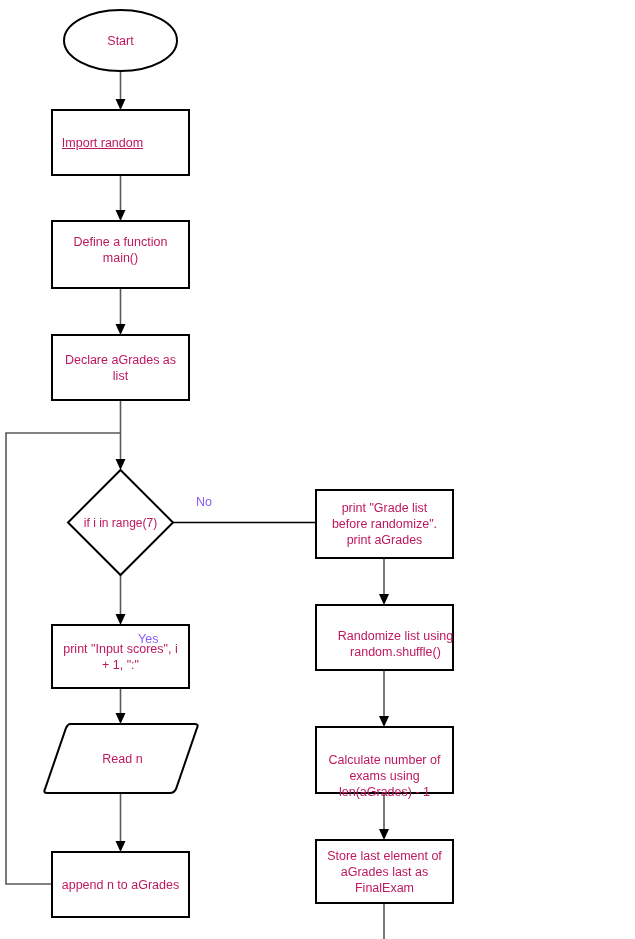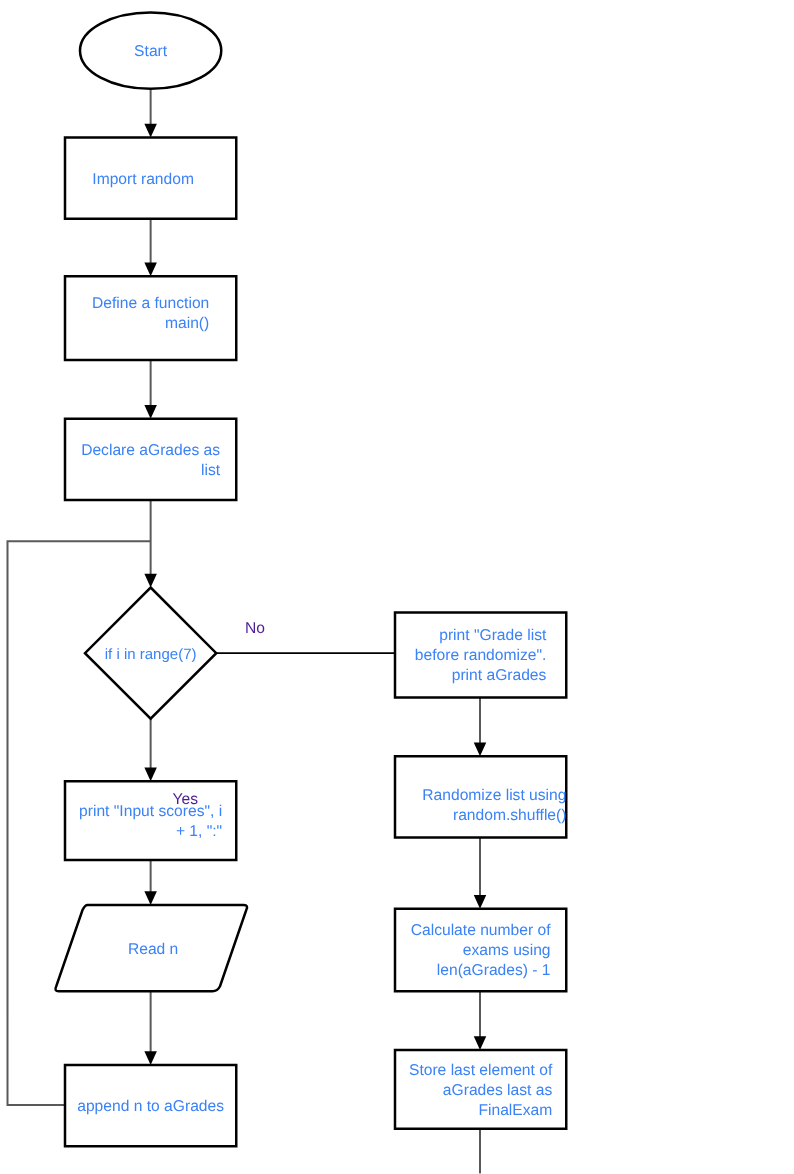--- a/index.html
+++ b/index.html
@@ -22,34 +22,34 @@
     top: 0;
     left: 0;
     width: 635px;
     height: 939px;
   }
   .node-label {
     position: absolute;
     display: flex;
     align-items: center;
     justify-content: center;
-    text-align: right;
+    text-align: center;
     font-family: "Liberation Sans", sans-serif;
     font-size: 12.5px;
     line-height: 16px;
-    color: #3b82f6;
+    color: #be185d;
     pointer-events: none;
     white-space: pre-line;
   }
   .edge-label {
     position: absolute;
     font-family: "Liberation Sans", sans-serif;
     font-size: 12.5px;
     line-height: 15px;
-    color: #4c1d95;
+    color: #8b5cf6;
     white-space: nowrap;
   }
   .shape-outline {
     fill: #ffffff;
     stroke: #000000;
     stroke-width: 2;
   }
   .connector {
     stroke: #58595b;
     stroke-width: 1.6;
@@ -155,21 +155,21 @@
     <rect class="shape-outline" x="316" y="605" width="137" height="65"></rect>
 
     <rect class="shape-outline" x="316" y="727" width="137" height="66"></rect>
 
     <rect class="shape-outline" x="316" y="840" width="137" height="63"></rect>
 
   </svg>
 
   <div class="node-label" style="left:64px; top:10px; width:113px; height:61px;">Start</div>
 
-  <div class="node-label" style="left:52px; top:110px; width:125px; height:65px;">Import random</div>
+  <div class="node-label" style="left:40px; top:110px; width:125px; height:65px;text-decoration:underline;">Import random</div>
 
   <div class="node-label" style="left:52px; top:216px; width:137px; height:67px;">Define a function
 main()</div>
 
   <div class="node-label" style="left:52px; top:335px; width:137px; height:65px;">Declare aGrades as
 list</div>
 
   <div class="node-label" style="left:53px; top:505px; width:135px; height:35px; font-size:12px;">if i in range(7)</div>
 
   <div class="node-label" style="left:54px; top:625px; width:133px; height:63px;">print "Input scores", i
@@ -179,21 +179,21 @@
 
   <div class="node-label" style="left:60px; top:724px; width:125px; height:69px;">Read n</div>
 
   <div class="node-label" style="left:317px; top:490px; width:135px; height:68px;">print "Grade list
 before randomize".
 print aGrades</div>
 
   <div class="node-label" style="left:328px; top:605px; width:135px; height:77px;">Randomize list using
 random.shuffle()</div>
 
-  <div class="node-label" style="left:317px; top:727px; width:135px; height:66px;">Calculate number of
+  <div class="node-label" style="left:317px; top:743px; width:135px; height:66px;">Calculate number of
 exams using
 len(aGrades) - 1</div>
 
   <div class="node-label" style="left:317px; top:840px; width:135px; height:63px;">Store last element of
 aGrades last as
 FinalExam</div>
 
   <div class="edge-label" style="left:196px; top:495px;">No</div>
 
   <div class="edge-label" style="left:138px; top:584px;margin-top:48px;">Yes</div>

